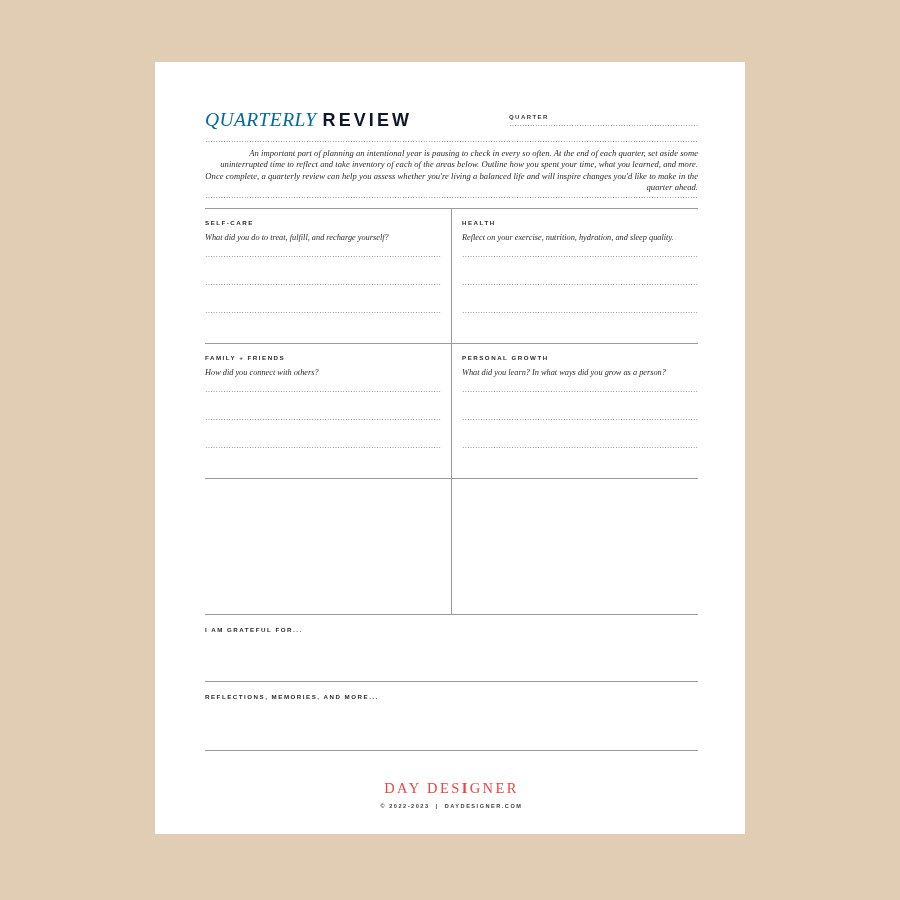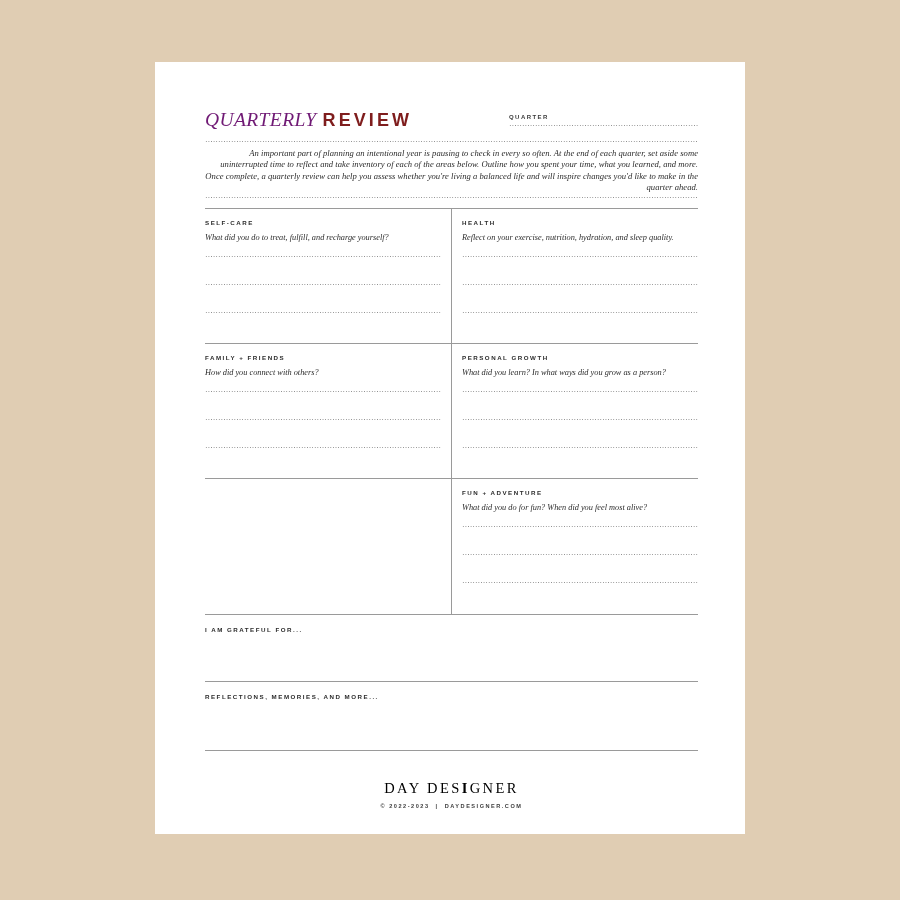--- a/index.html
+++ b/index.html
@@ -49,28 +49,28 @@
     left: 0;
     top: 0;
     white-space: nowrap;
   }
   .title .t-italic {
     font-family: "Liberation Serif", serif;
     font-style: italic;
     font-size: 19.5px;
     font-weight: 400;
     letter-spacing: 0.4px;
-    color: #701a75;
+    color: #0369a1;
   }
   .title .t-bold {
     font-family: "Liberation Sans", sans-serif;
     font-weight: 700;
     font-size: 18px;
     letter-spacing: 3.1px;
-    color: #7f1d1d;
+    color: #0f172a;
     margin-left: 6px;
   }
 
   .quarter-block {
     position: absolute;
     left: 304px;
     top: 4px;
     width: 189px;
   }
   .quarter-label {
@@ -207,21 +207,21 @@
 
   
   #footer {
     margin-top: 29px;
     text-align: center;
   }
   .brand {
     font-family: "Liberation Serif", serif;
     font-size: 14.5px;
     letter-spacing: 2.4px;
-    color: #000000;
+    color: #ef4444;
     white-space: nowrap;
   }
   .brand .stylized-i {
     font-family: "Liberation Serif", serif;
     font-weight: 700;
   }
   .copyline {
     margin-top: 6px;
     font-size: 5.6px;
     font-weight: 700;
@@ -295,29 +295,20 @@
             <div class="cell-lines">
               <div class="dotrule"></div>
               <div class="dotrule"></div>
               <div class="dotrule"></div>
             </div>
           </div>
         </div>
 
         <div class="grow r3">
           <div class="rowline"></div>
-          <div class="cell right">
-            <div class="cell-head">FUN + ADVENTURE</div>
-            <div class="cell-sub">What did you do for fun? When did you feel most alive?</div>
-            <div class="cell-lines">
-              <div class="dotrule"></div>
-              <div class="dotrule"></div>
-              <div class="dotrule"></div>
-            </div>
-          </div>
         </div>
       </div>
 
       <div class="bottom-rule"></div>
       <div class="freesec" id="grateful">
         <div class="sec-label">I AM GRATEFUL FOR...</div>
       </div>
 
       <div class="bottom-rule"></div>
       <div class="freesec" id="reflections">

